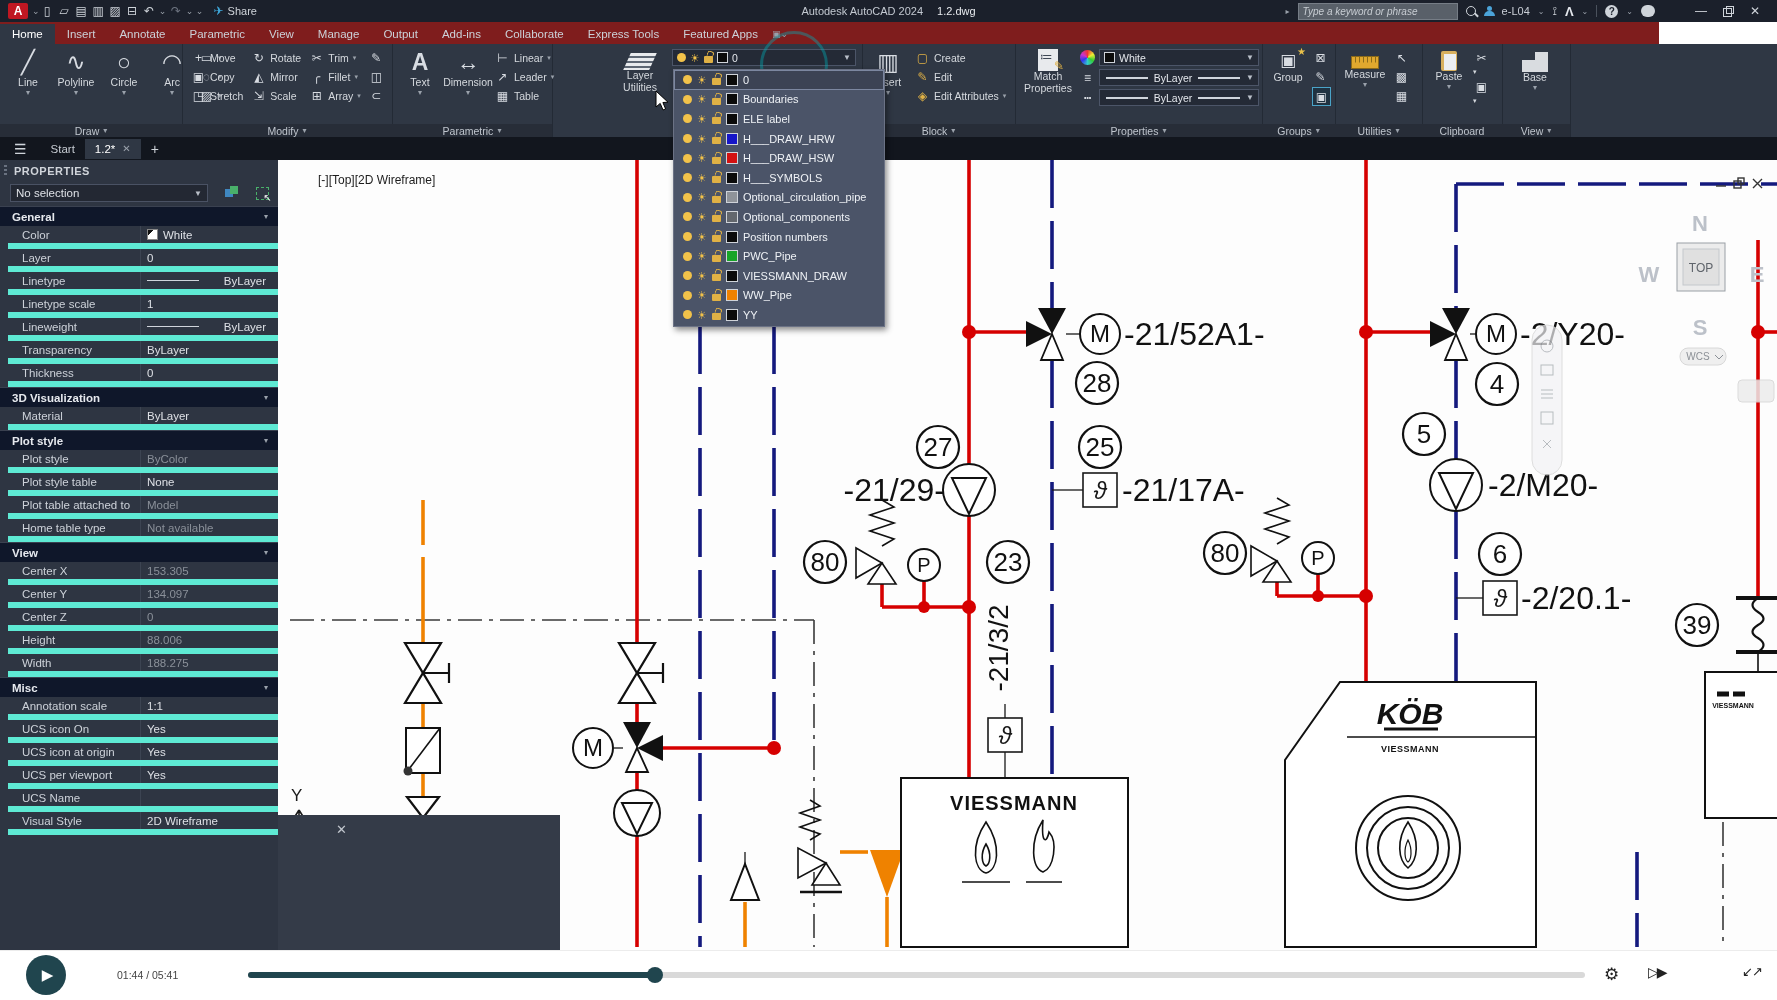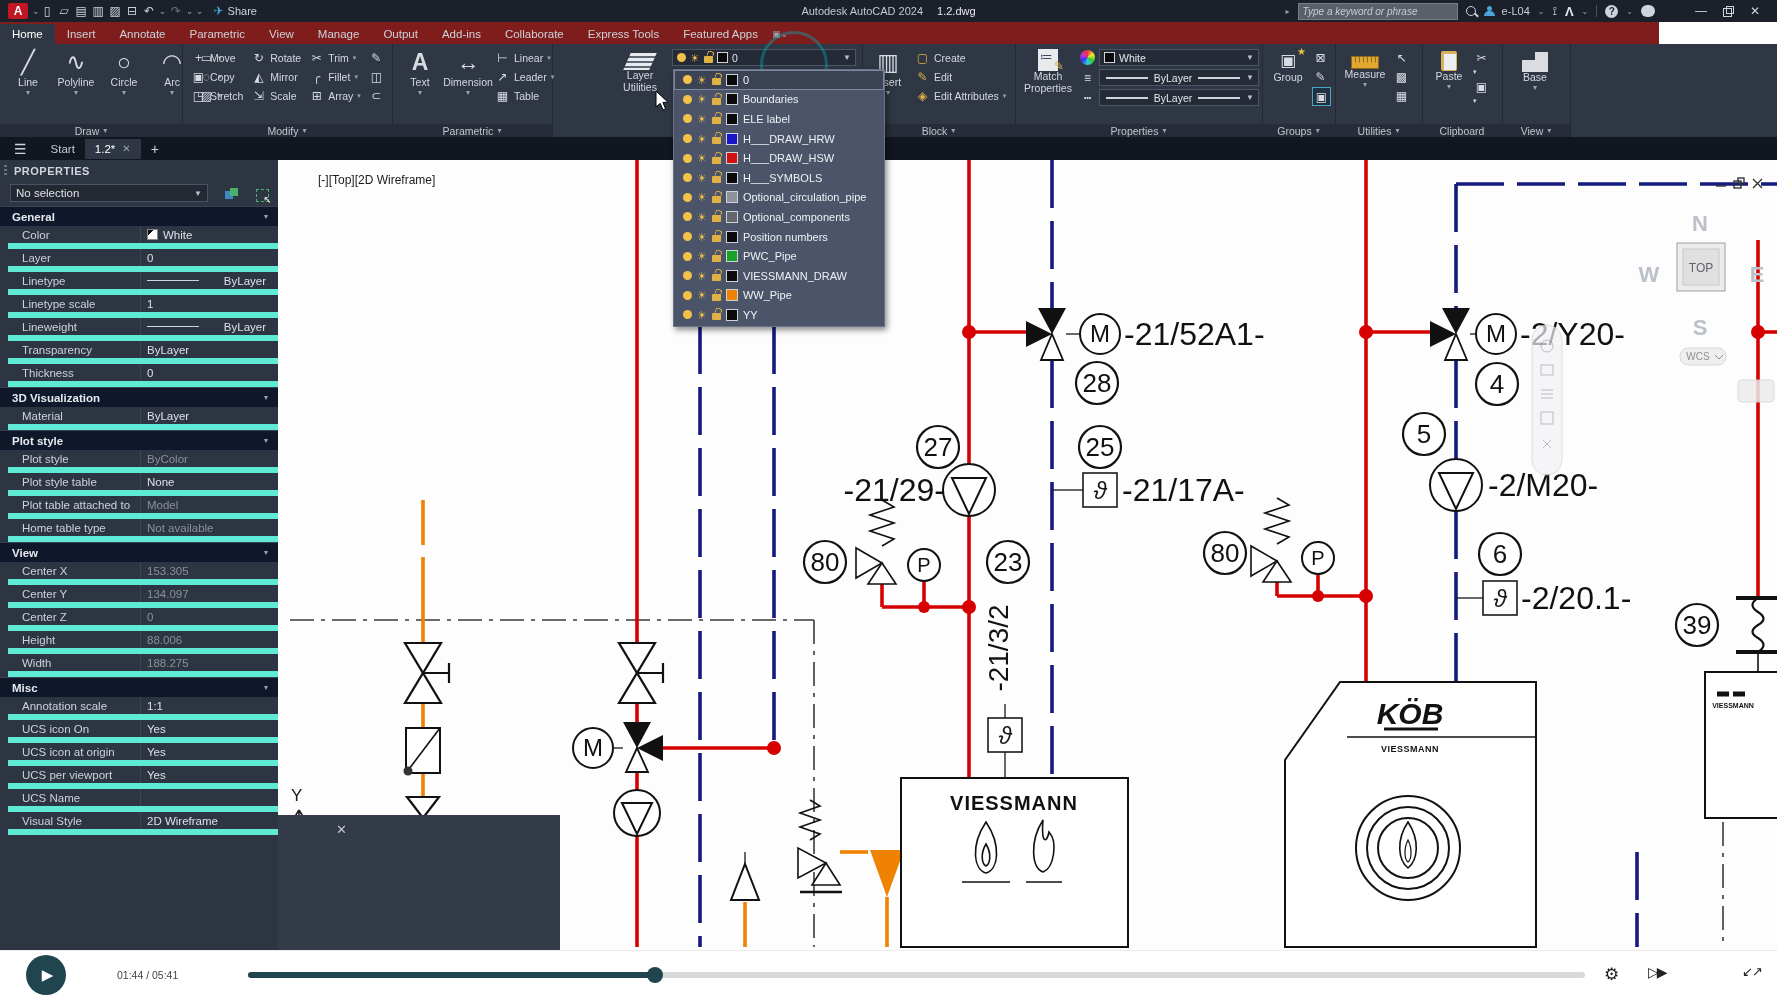--- a/index.html
+++ b/index.html
@@ -86,21 +86,21 @@
   #filetabs{left:0;top:137px;width:1777px;height:23px;background:#12161e;display:flex;align-items:center;color:#c6cbd2;font-size:11.5px}
   #hamb{color:#cfd4da;font-size:14px;padding:0 14px}
   .ftab{padding:4px 10px;display:flex;gap:7px;align-items:center}
   .ftab.active{background:#2f3744;color:#fff}
   .ftab .fx{color:#9aa1ab;font-size:10px}
   #plustab{color:#cfd4da;font-size:14px;padding:0 10px}
   
   #palette{left:0;top:160px;width:278px;height:790px;background:#2e3542;color:#dde0e5;font-size:11.5px;z-index:5}
   #paltitle{height:22px;display:flex;align-items:center;padding-left:14px;font-size:11px;font-weight:bold;letter-spacing:.5px;color:#d0d4da;position:relative}
   #paltitle::before{content:"";position:absolute;left:4px;top:5px;width:3px;height:12px;background:repeating-linear-gradient(180deg,#6a7280 0 2px,transparent 2px 4px)}
-  #palselrow{display:flex;align-items:flex-end;gap:16px;padding:2px 8px 4px 10px}
+  #palselrow{display:flex;align-items:center;gap:16px;padding:2px 8px 4px 10px}
   #palcombo{flex:0 0 198px;height:18px;background:#232833;border:1px solid #4a5264;display:flex;align-items:center;padding:0 5px;box-sizing:border-box}
   #palcombo .fchev{margin-left:auto;font-size:8px;color:#b9bfc8}
   .palico{width:16px;height:14px;position:relative}
   .palico.i1::before{content:"";position:absolute;left:1px;top:3px;width:8px;height:8px;background:#3f87c0}
   .palico.i1::after{content:"";position:absolute;left:6px;top:0;width:8px;height:8px;background:#49b06a}
   .palico.i2::before{content:"";position:absolute;left:1px;top:1px;width:11px;height:11px;border:1px dashed #49b06a}
   .palico.i2::after{content:"↖";position:absolute;right:-2px;bottom:-3px;color:#fff;font-size:10px}
   .psec{background:#0f172a;height:19px;display:flex;align-items:center;font-weight:bold;padding-left:12px;color:#e6e9ee;position:relative;border-top:1px solid #3a4150}
   .psec .chev{position:absolute;right:10px;font-size:8px;color:#9aa1ab;font-weight:normal}
   .prow{display:flex;height:17px;align-items:center;border-bottom:6px solid #5eead4;margin-left:8px}

